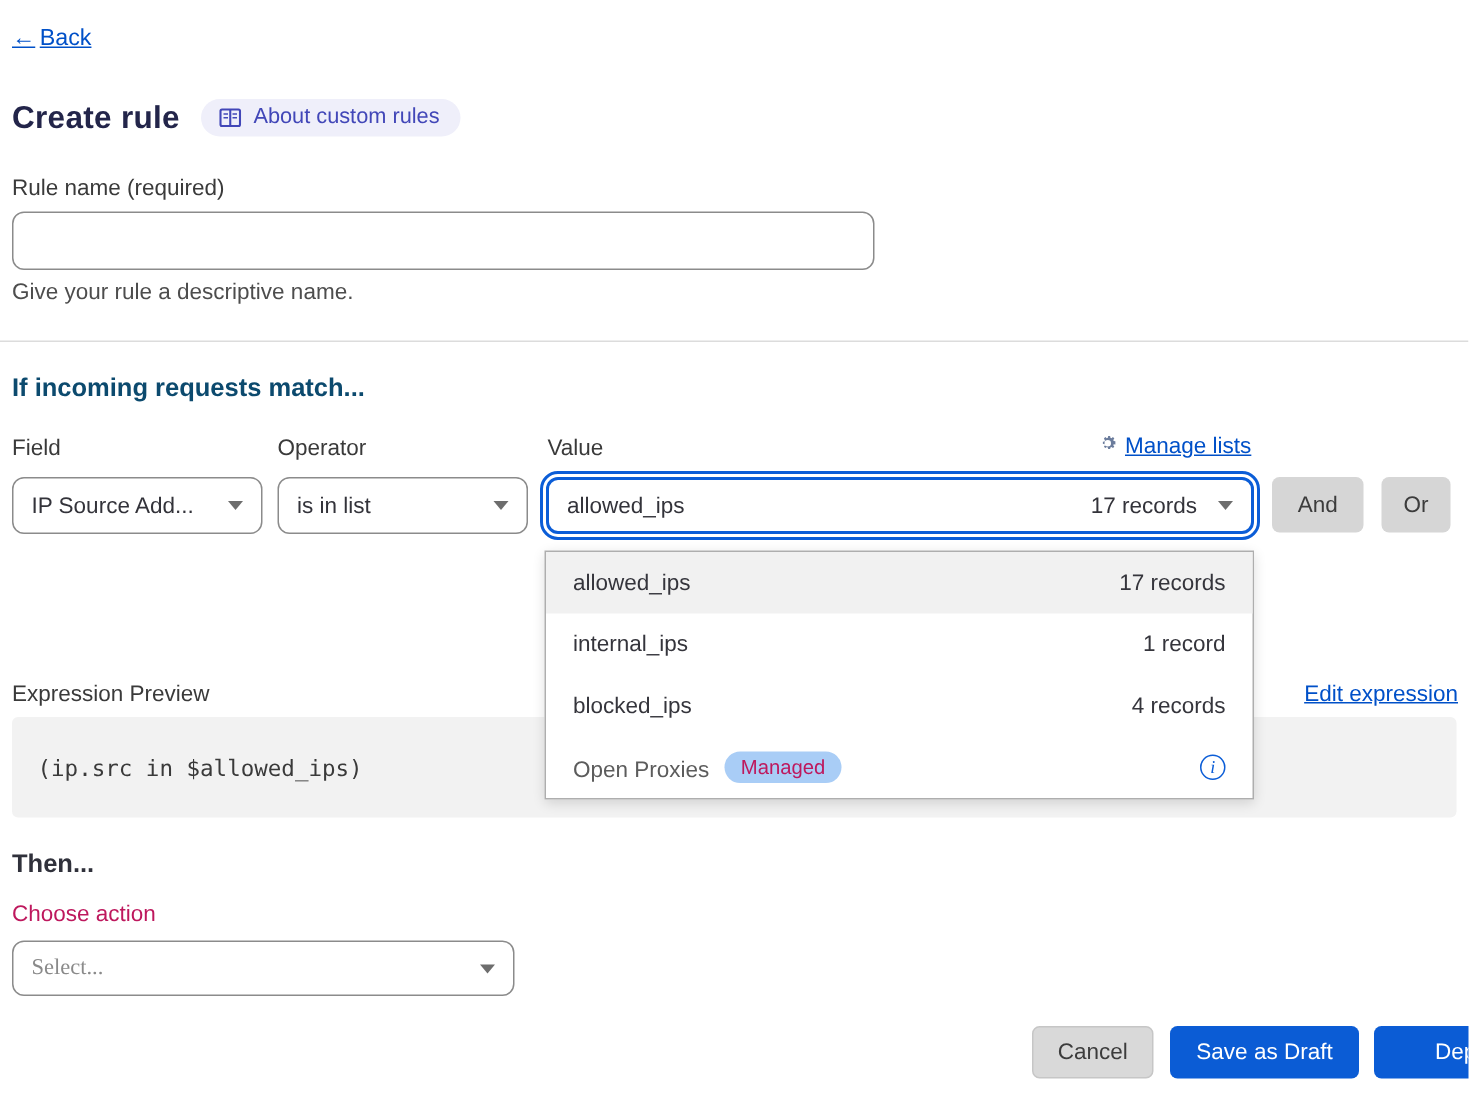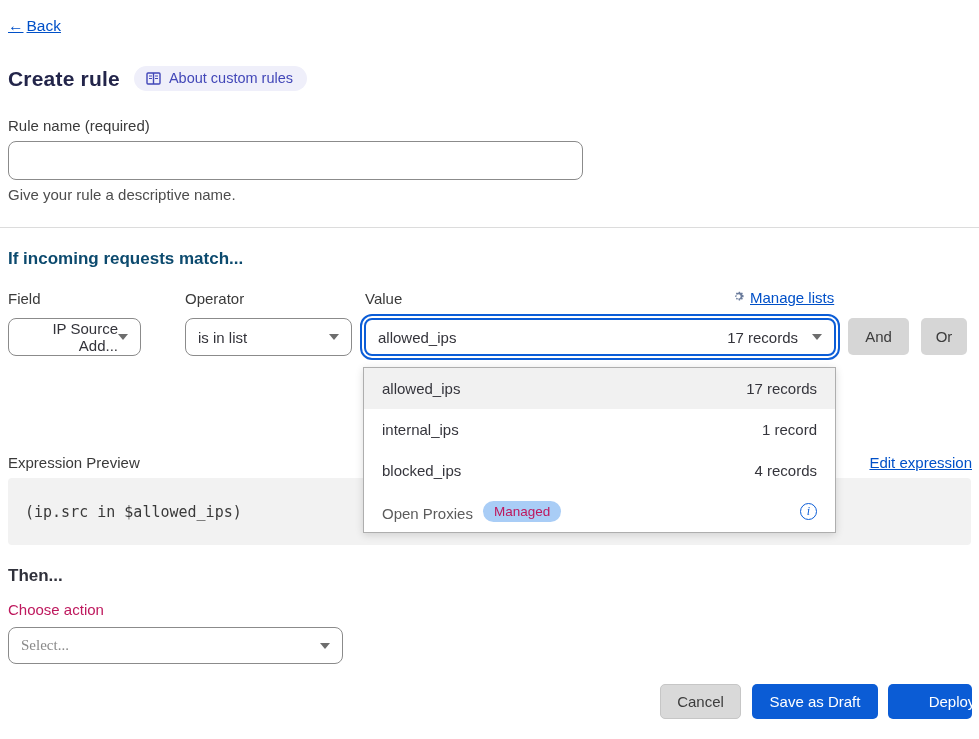--- a/index.html
+++ b/index.html
@@ -57,21 +57,21 @@
     color: #0050c8; cursor: pointer;
   }
   .manage-lists .link-text { text-decoration: underline; }
 
   .select-box {
     top: 318px; height: 38px;
     border: 1px solid #8b8b8b; border-radius: 8px; background: #fff;
     display: flex; align-items: center; justify-content: space-between;
     padding: 0 12px 0 12px; cursor: pointer; color: #33333a;
   }
-  .select-field { left: 8px; width: 133px; text-align: right; }
+  .select-field { left: 8px; width: 167px; text-align: right; }
   .select-operator { left: 185px; width: 167px; }
   .select-value {
     left: 364px; width: 472px;
     border: 2px solid #0b5dd7;
     outline: 2px solid #0b5dd7; outline-offset: 2px;
   }
   .select-value .right-group { display: flex; align-items: center; gap: 14px; }
   .caret {
     width: 0; height: 0;
     border-left: 5px solid transparent; border-right: 5px solid transparent;
@@ -130,21 +130,21 @@
 
   
   .then-heading { left: 8px; top: 566px; font-size: 17px; font-weight: 700; color: #30313b; }
   .choose-action-label { left: 8px; top: 601px; color: #be185d; }
   .action-select { top: 627px; left: 8px; width: 335px; height: 37px; font-family: Liberation Serif, serif; }
 
   
   .footer-btn {
     top: 684px; height: 35px;
     border-radius: 5px; font-size: 15px; font-family: "Liberation Sans", sans-serif;
-    display: flex; align-items: center; justify-content: center; cursor: pointer;
+    display: flex; align-items: center; justify-content: center; cursor: pointer; margin-left: 28px;
   }
   .cancel-btn { left: 660px; width: 81px; background: #d9d9d9; border: 1px solid #c6c6c6; color: #3c3c3c; }
   .blue-btn { background: #0b5cd5; border: none; color: #ffffff; }
   .save-draft-btn { left: 752px; width: 126px; }
   .deploy-btn { left: 888px; width: 84px; padding-left: 44px; }
 </style>
 </head>
 <body>
 
 <a class="abs back-link">

